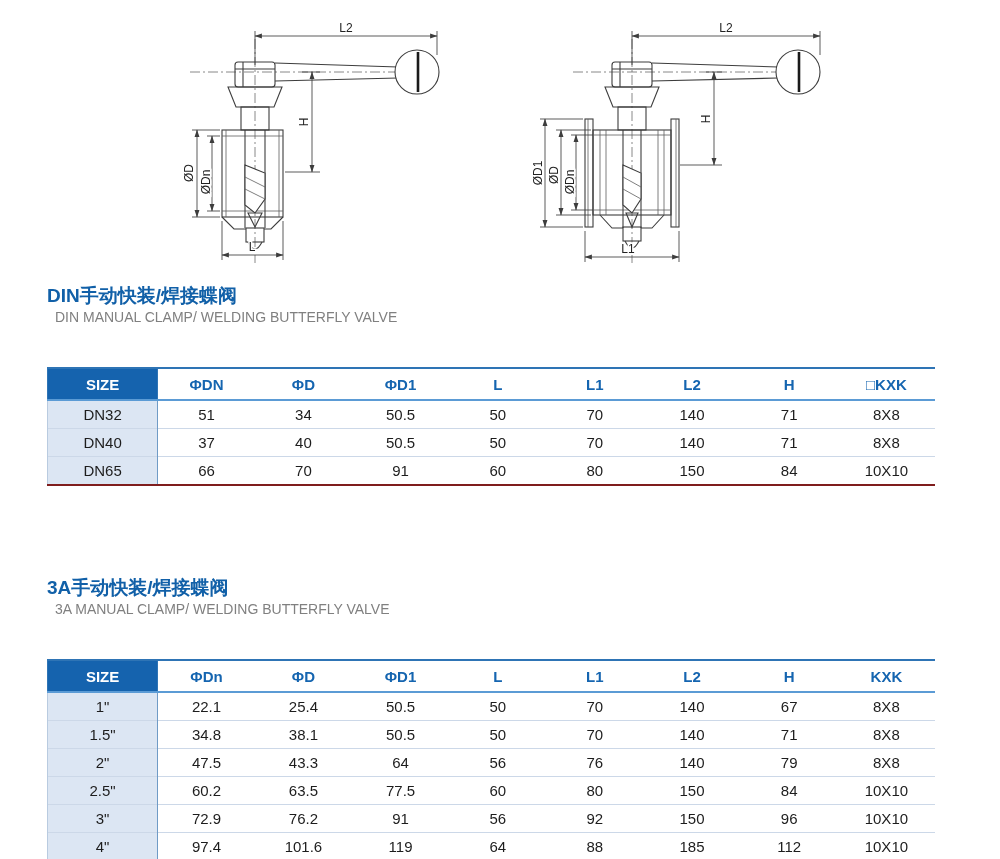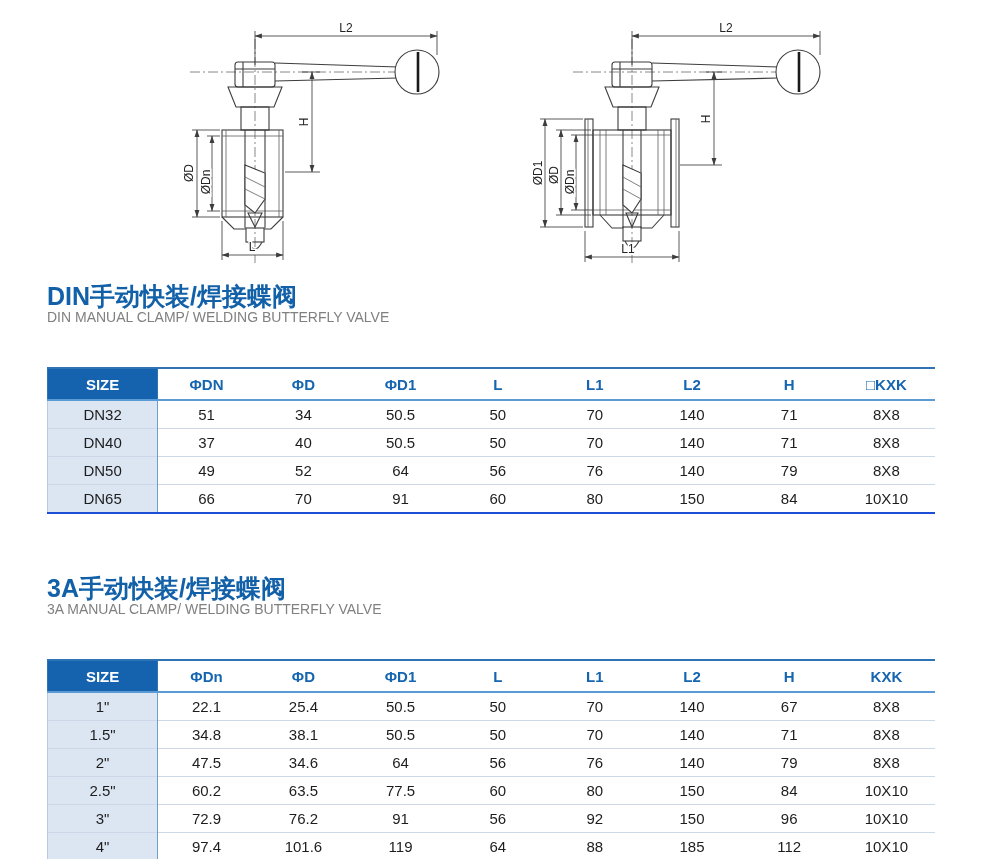--- a/index.html
+++ b/index.html
@@ -19,26 +19,26 @@
   .cl   { fill:none; stroke:#6a6a6a; stroke-width:0.8; stroke-dasharray:10 3 2 3; }
   .slot { stroke:#1a1a1a; stroke-width:2.6; }
   .dtxt {
     font-family:"Liberation Sans","DejaVu Sans",sans-serif; font-size:12px;
     fill:#222; text-anchor:middle; paint-order:stroke; stroke:#ffffff; stroke-width:3px;
   }
   
   .sec { position:absolute; left:47px; width:888px; }
   #din-sec { top:284px; }
   #a3-sec  { top:576px; }
-  .sec-title { margin:0; font-size:25px; line-height:24px; font-weight:bold; color:#1160a8; }
-  .sec-sub   { margin:0 0 7px 0; font-size:14px; line-height:19px; color:#808080; }
+  .sec-title { margin:0; font-size:19px; line-height:24px; font-weight:bold; color:#1160a8; }
+  .sec-sub   { margin:0 0 7px 8px; font-size:14px; line-height:19px; color:#808080; }
   
   table.spec {
     width:888px; table-layout:fixed; border-collapse:collapse; background:#14532d;
-    border-top:2px solid #2e74b5; border-bottom:2px solid #1d4ed8;margin-top:40px;
+    border-top:2px solid #2e74b5; border-bottom:2px solid #7f1d1d;margin-top:40px;
   }
   .spec th {
     font-size:15px; font-weight:bold; color:#1565b0; text-align:center;
     height:30px; padding:0; border-bottom:2px solid #5b9bd5; background:#fff;
   }
   .spec th:first-child {
     background:#1563ae; color:#ffffff; border-right:1px solid #2e74b5;
     border-left:1px solid #2e74b5;
   }
   .spec td {
@@ -287,31 +287,20 @@
             <td>37</td>
             <td>40</td>
             <td>50.5</td>
             <td>50</td>
             <td>70</td>
             <td>140</td>
             <td>71</td>
             <td>8X8</td>
           </tr>
           <tr>
-            <td>DN50</td>
-            <td>49</td>
-            <td>52</td>
-            <td>64</td>
-            <td>56</td>
-            <td>76</td>
-            <td>140</td>
-            <td>79</td>
-            <td>8X8</td>
-          </tr>
-          <tr>
             <td>DN65</td>
             <td>66</td>
             <td>70</td>
             <td>91</td>
             <td>60</td>
             <td>80</td>
             <td>150</td>
             <td>84</td>
             <td>10X10</td>
           </tr>
@@ -366,21 +355,21 @@
             <td>50.5</td>
             <td>50</td>
             <td>70</td>
             <td>140</td>
             <td>71</td>
             <td>8X8</td>
           </tr>
           <tr>
             <td>2"</td>
             <td>47.5</td>
-            <td>34.6</td>
+            <td>43.3</td>
             <td>64</td>
             <td>56</td>
             <td>76</td>
             <td>140</td>
             <td>79</td>
             <td>8X8</td>
           </tr>
           <tr>
             <td>2.5"</td>
             <td>60.2</td>

